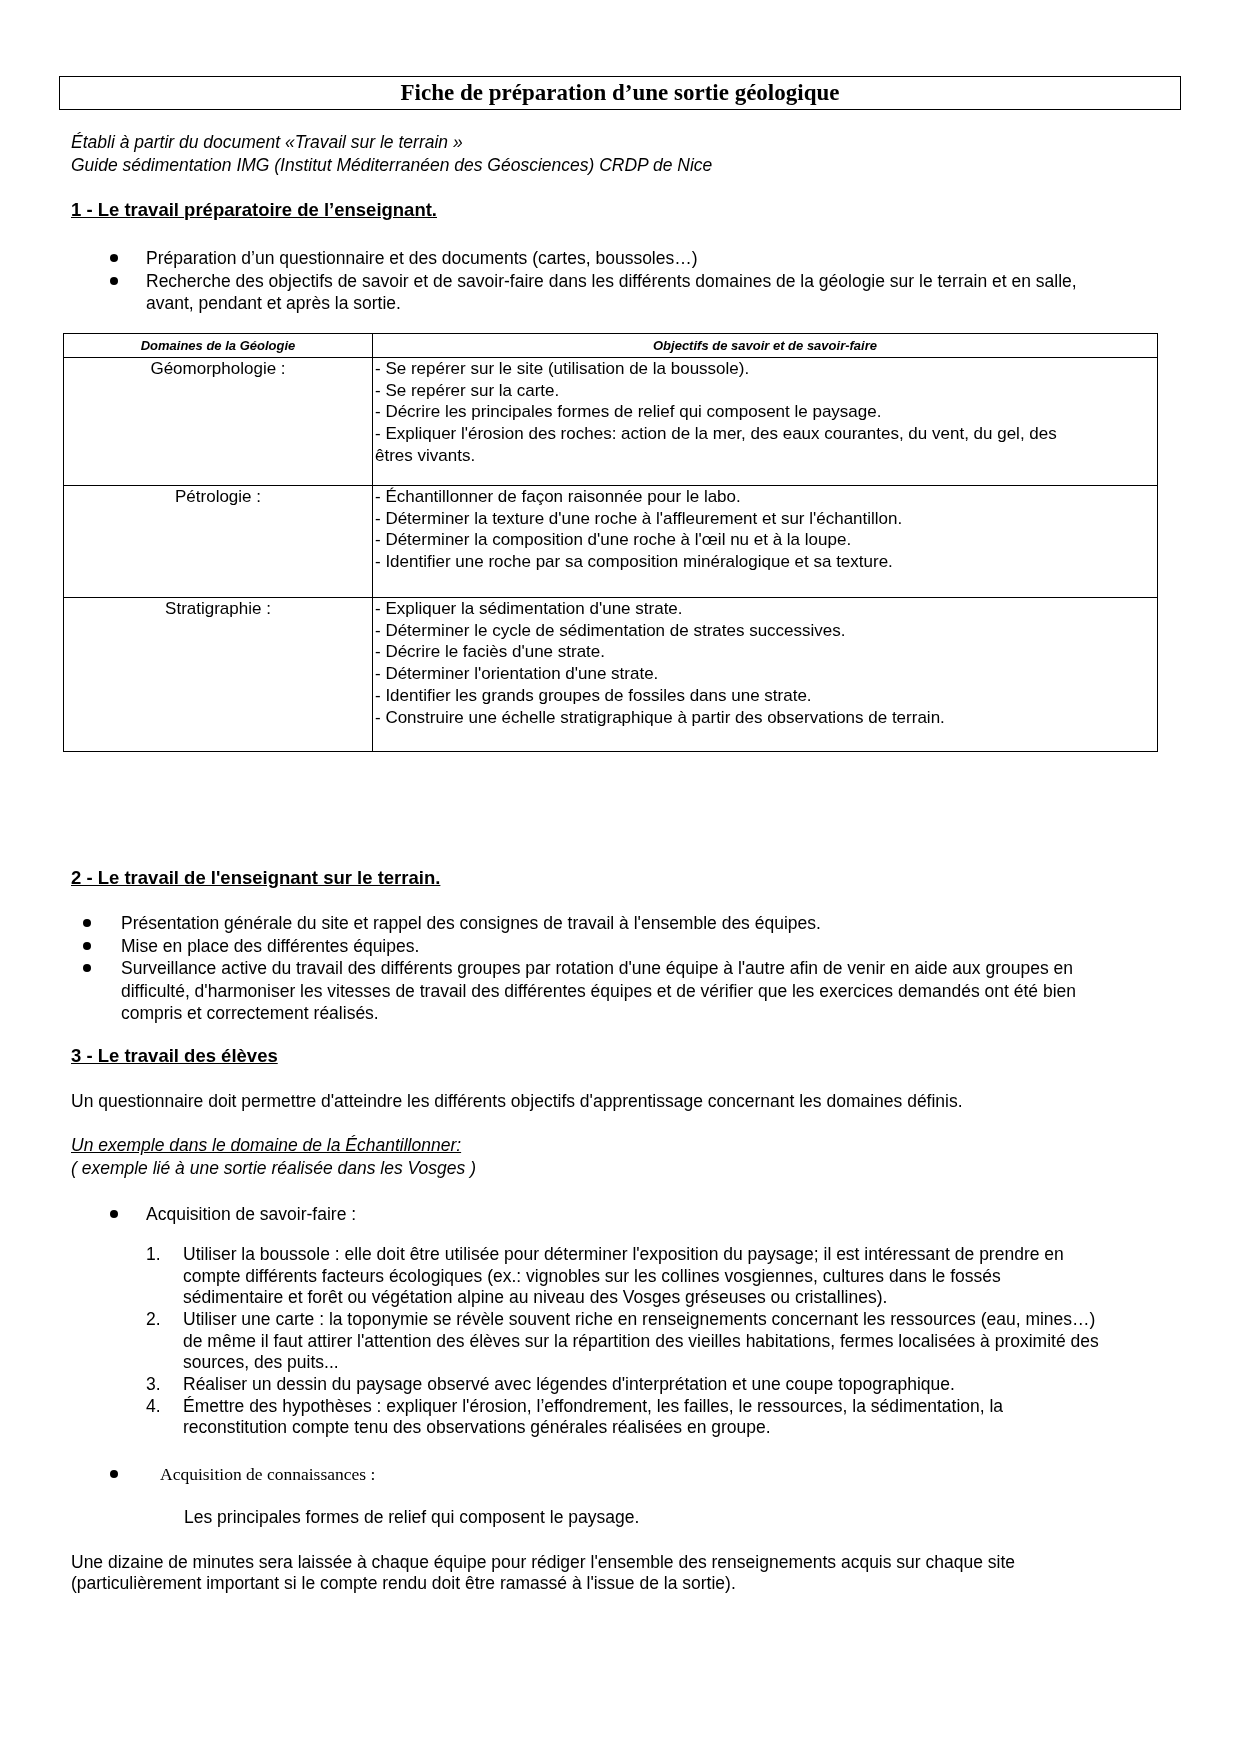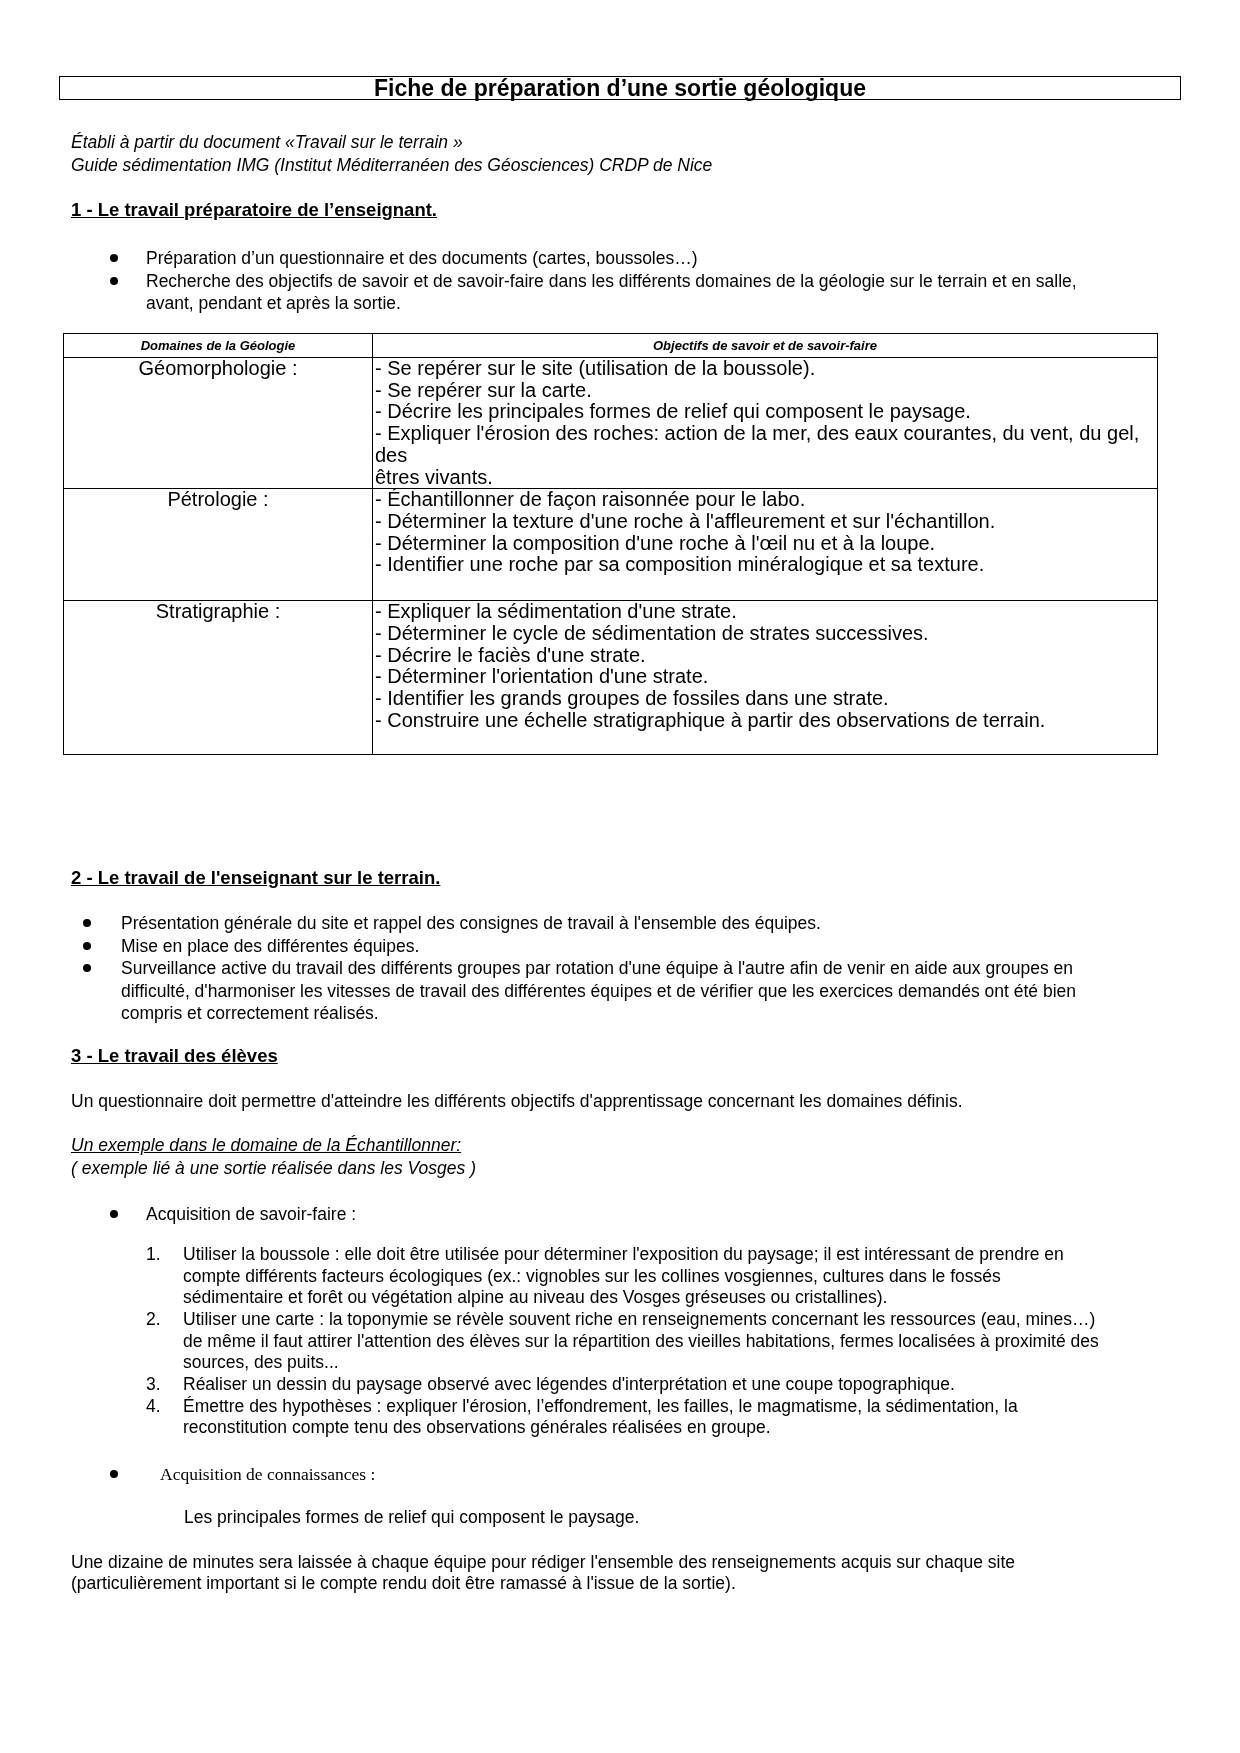--- a/index.html
+++ b/index.html
@@ -1,27 +1,27 @@
 <!DOCTYPE html>
 <html><head>
 <meta charset="utf-8">
 <style>
   html, body { margin: 0; padding: 0; background: #ffffff; }
   body { width: 1240px; height: 1753px; position: relative; overflow: hidden;
          font-family: "Liberation Sans", sans-serif; color: #000; font-size: 17.5px; }
   .abs { position: absolute; }
   .line { position: absolute; white-space: nowrap; line-height: 22px; }
-  .title-box { left: 59px; top: 76px; width: 1122px; height: 24px; border: 1.5px solid #000; box-sizing: border-box;
-               display: flex; align-items: center; justify-content: center; }
+  .title-box { left: 59px; top: 76px; width: 1122px; height: 34px; border: 1.5px solid #000; box-sizing: border-box;
+               display: flex; align-items: center; justify-content: center; font-family: Liberation Serif, serif; }
   .title-box span { font-weight: bold; font-size: 23px; }
   .italic { font-style: italic; }
   .heading { font-weight: bold; text-decoration: underline; font-size: 18.5px; }
   .bullet { position: absolute; width: 8px; height: 8px; background: #000; border-radius: 50%; }
   table.obj { position: absolute; left: 63px; top: 333px; width: 1095px; border-collapse: collapse; }
-  table.obj td, table.obj th { border: 1.3px solid #000; vertical-align: top; font-size: 20px; line-height: 21.7px; padding: 0; }
+  table.obj td, table.obj th { border: 1.3px solid #000; vertical-align: top; font-size: 17px; line-height: 21.7px; padding: 0; }
   table.obj th { font-style: italic; font-weight: bold; font-size: 13px; height: 23px; line-height: 23px; text-align: center; }
   table.obj td.dom { width: 308px; text-align: center; }
   table.obj td.obj-cell { padding-left: 2px; padding-right: 10px; }
   table.obj td.obj-cell div { white-space: normal; }
   .num { position: absolute; width: 20px; text-align: left; }
 </style>
 </head>
 <body>
 
 <div class="abs title-box">
@@ -104,21 +104,21 @@
 
 <div class="num line" style="left:146px; top:1308px;">2.</div>
 <div class="line" style="left:183px; top:1308px;">Utiliser une carte : la toponymie se révèle souvent riche en renseignements concernant les ressources (eau, mines…)</div>
 <div class="line" style="left:183px; top:1330px;">de même il faut attirer l'attention des élèves sur la répartition des vieilles habitations, fermes localisées à proximité des</div>
 <div class="line" style="left:183px; top:1351px;">sources, des puits...</div>
 
 <div class="num line" style="left:146px; top:1373px;">3.</div>
 <div class="line" style="left:183px; top:1373px;">Réaliser un dessin du paysage observé avec légendes d'interprétation et une coupe topographique.</div>
 
 <div class="num line" style="left:146px; top:1395px;">4.</div>
-<div class="line" style="left:183px; top:1395px;">Émettre des hypothèses : expliquer l'érosion, l’effondrement, les failles, le magmatisme, la sédimentation, la</div>
+<div class="line" style="left:183px; top:1395px;">Émettre des hypothèses : expliquer l'érosion, l’effondrement, les failles, le ressources, la sédimentation, la</div>
 <div class="line" style="left:183px; top:1416px;">reconstitution compte tenu des observations générales réalisées en groupe.</div>
 
 <span class="bullet" style="left:110px; top:1470px;"></span>
 <div class="line" style="left:160px; top:1463px;font-family:Liberation Serif, serif;">Acquisition de connaissances :</div>
 <div class="line" style="left:184px; top:1506px;">Les principales formes de relief qui composent le paysage.</div>
 
 <div class="line" style="left:71px; top:1551px;text-align:center;">Une dizaine de minutes sera laissée à chaque équipe pour rédiger l'ensemble des renseignements acquis sur chaque site</div>
 <div class="line" style="left:71px; top:1572px;">(particulièrement important si le compte rendu doit être ramassé à l'issue de la sortie).</div>
 
 </body></html>

